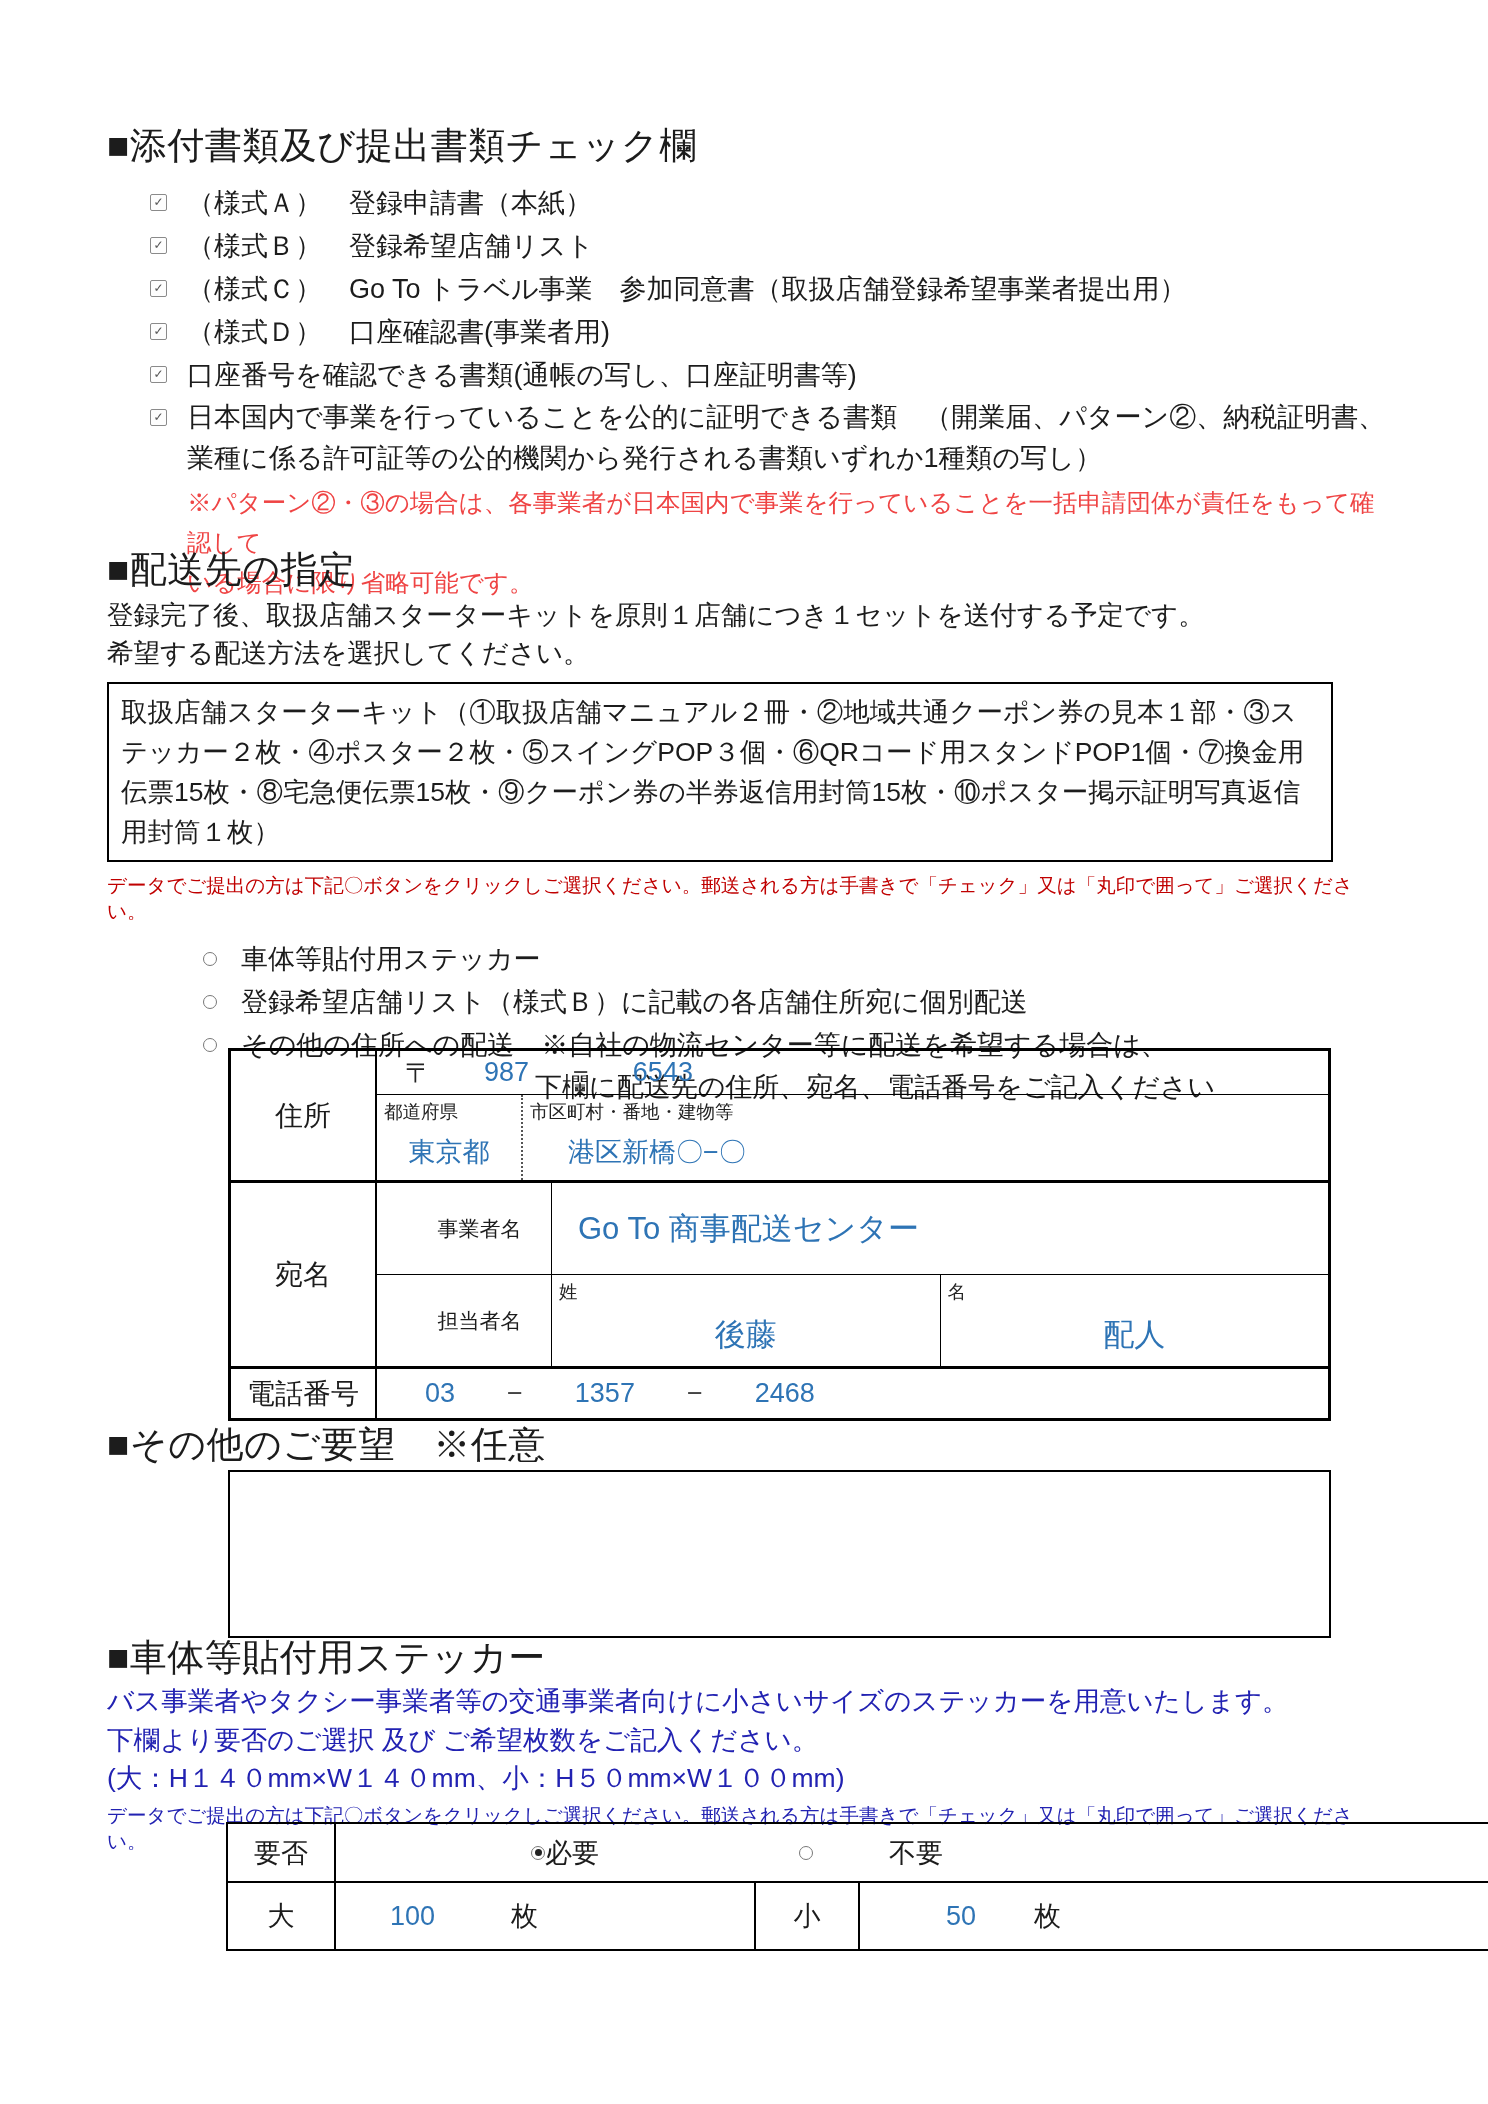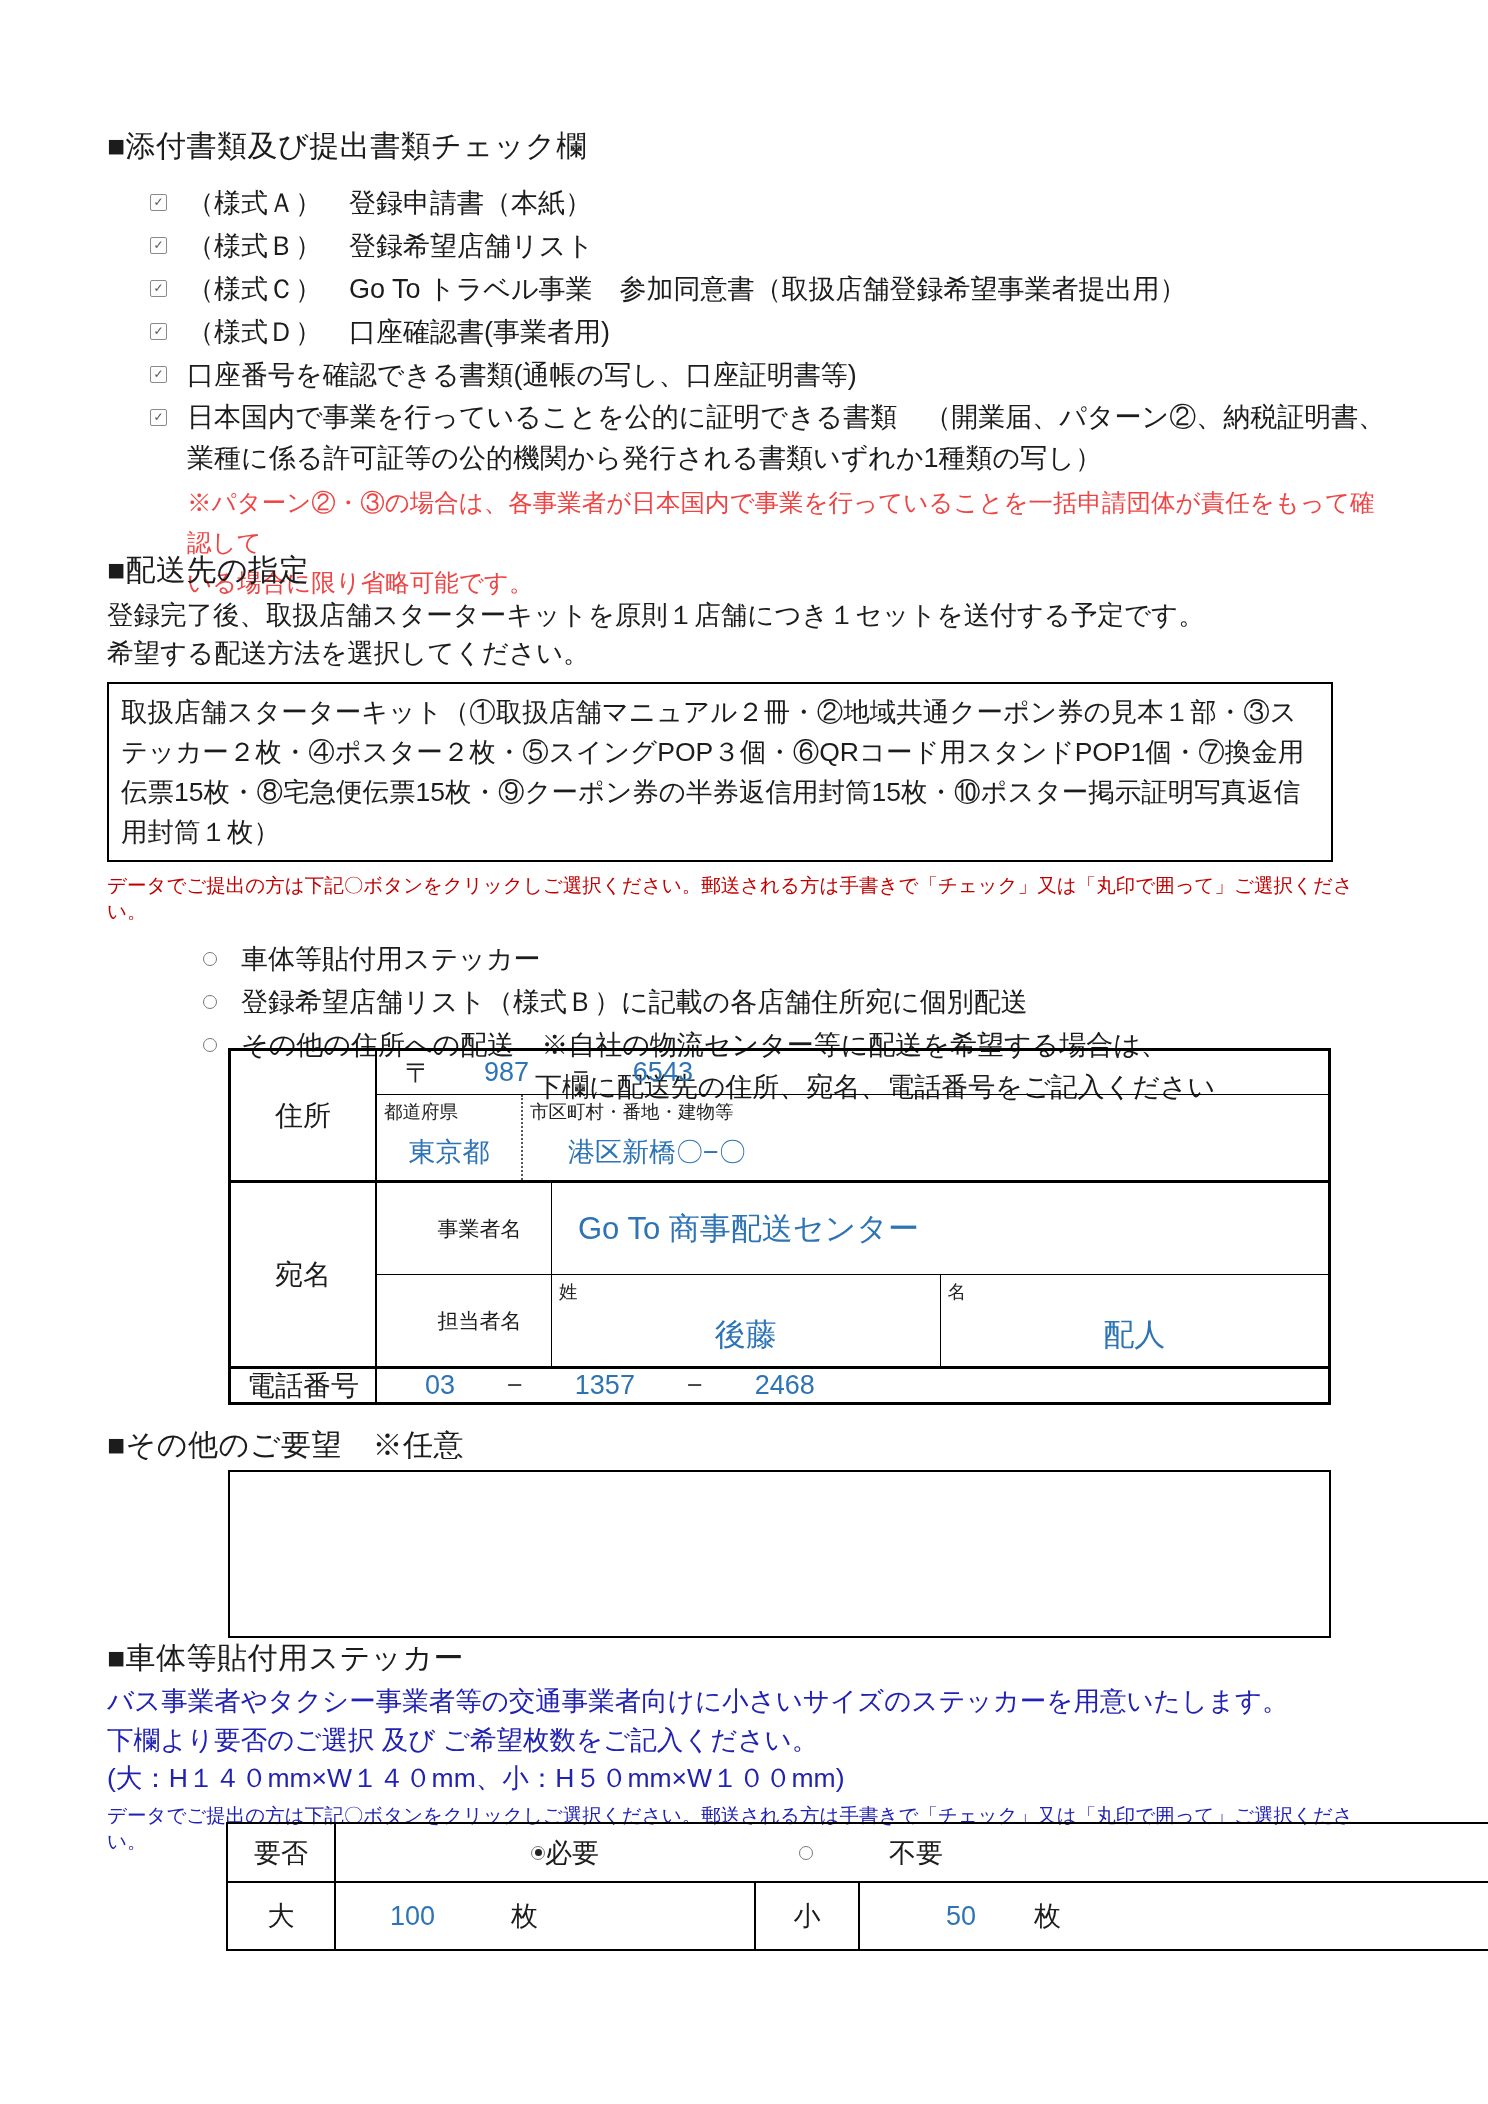--- a/index.html
+++ b/index.html
@@ -9,21 +9,21 @@
     width:1488px; height:2104px;
     margin:0 auto;
     background:#ffffff;
     font-family:"Liberation Sans", sans-serif;
     color:#1c1c1c;
     overflow:hidden;
   }
   .abs { position:absolute; left:107px; right:100px; }
 
   
-  .sec-heading { font-size:30px; line-height:36px; font-weight:500; letter-spacing:.5px; }
+  .sec-heading { font-size:37px; line-height:36px; font-weight:500; letter-spacing:.5px; }
   .check-list { margin-top:18px; margin-left:43px; }
   .check-item { display:flex; align-items:flex-start; line-height:43px; font-size:27px; }
   .check-item.wrap { line-height:41px; }
   .checkbox {
     flex:0 0 auto; width:17px; height:17px; margin:12px 20px 0 0;
     border:1.5px solid #8a8a8a; border-radius:2px;
     display:flex; align-items:center; justify-content:center;
     font-size:12px; color:#555; background:#fdfdfd;
   }
   .check-label { max-width:1205px; }
@@ -76,21 +76,21 @@
   .pref-cell .cell-val { justify-content:center; }
   .city-cell .cell-val { padding-left:45px; }
   .sub-row { display:flex; height:93px; }
   .sub-row + .sub-row { border-top:1.5px solid #000; }
   .sub-label { flex:0 0 144px; border-right:1.5px solid #000; display:flex; align-items:center; justify-content:center; font-size:21px;margin-left:31px; }
   .company-val { flex:1; display:flex; align-items:center; padding-left:26px; color:#2e74b5; font-size:31px; }
   .name-cells { flex:1; display:flex; }
   .name-cell { flex:1; display:flex; flex-direction:column; }
   .name-cell + .name-cell { border-left:1.5px solid #000; }
   .name-cell .cell-val { justify-content:center; font-size:31px; }
-  .phone-row { height:36px; }
+  .phone-row { height:52px; }
   .phone-val { flex:1; display:flex; align-items:center; padding-left:48px; color:#2e74b5; }
   .phone-val .dash { color:#444; margin:0 52px; }
 
   
   .free-box { margin-left:121px; margin-top:8px; width:1103px; height:168px; border:2px solid #000; background:#fff; }
 
   
   .blue-lines { margin-top:6px; font-size:26.5px; line-height:38.5px; color:#2222b2; }
   .sticker-table {
     position:absolute; left:226px; top:1822px;

